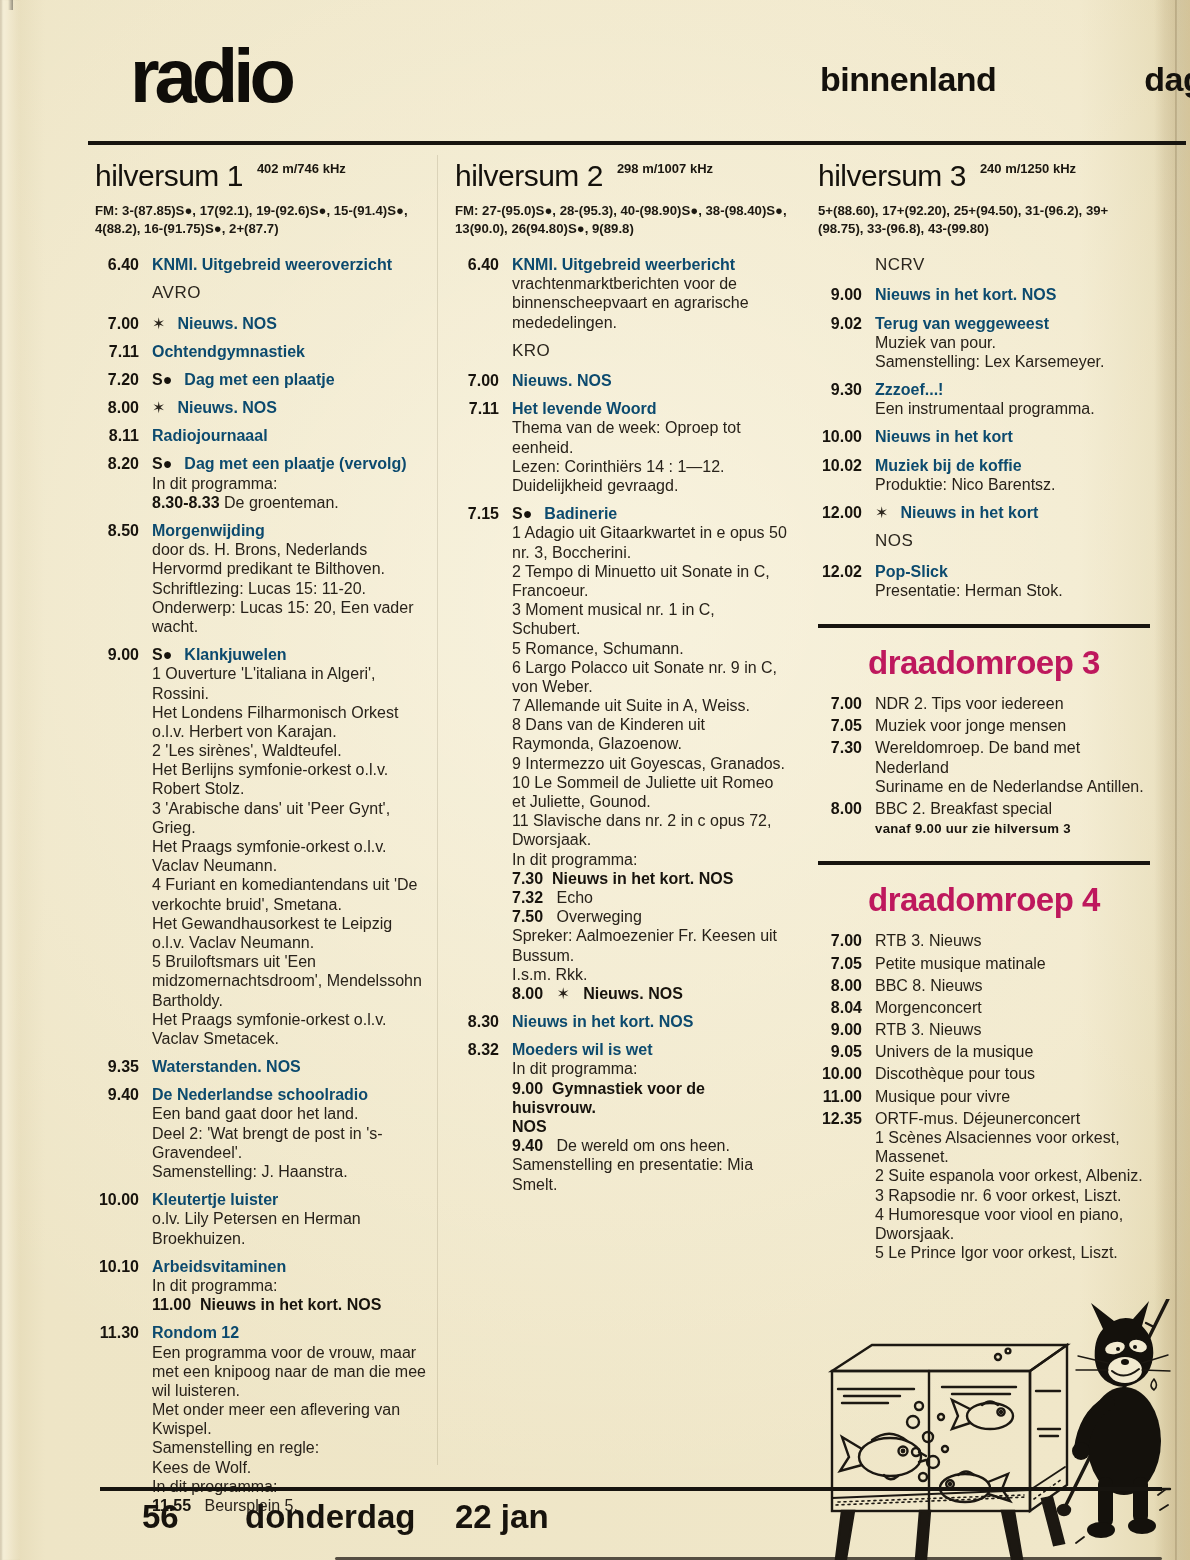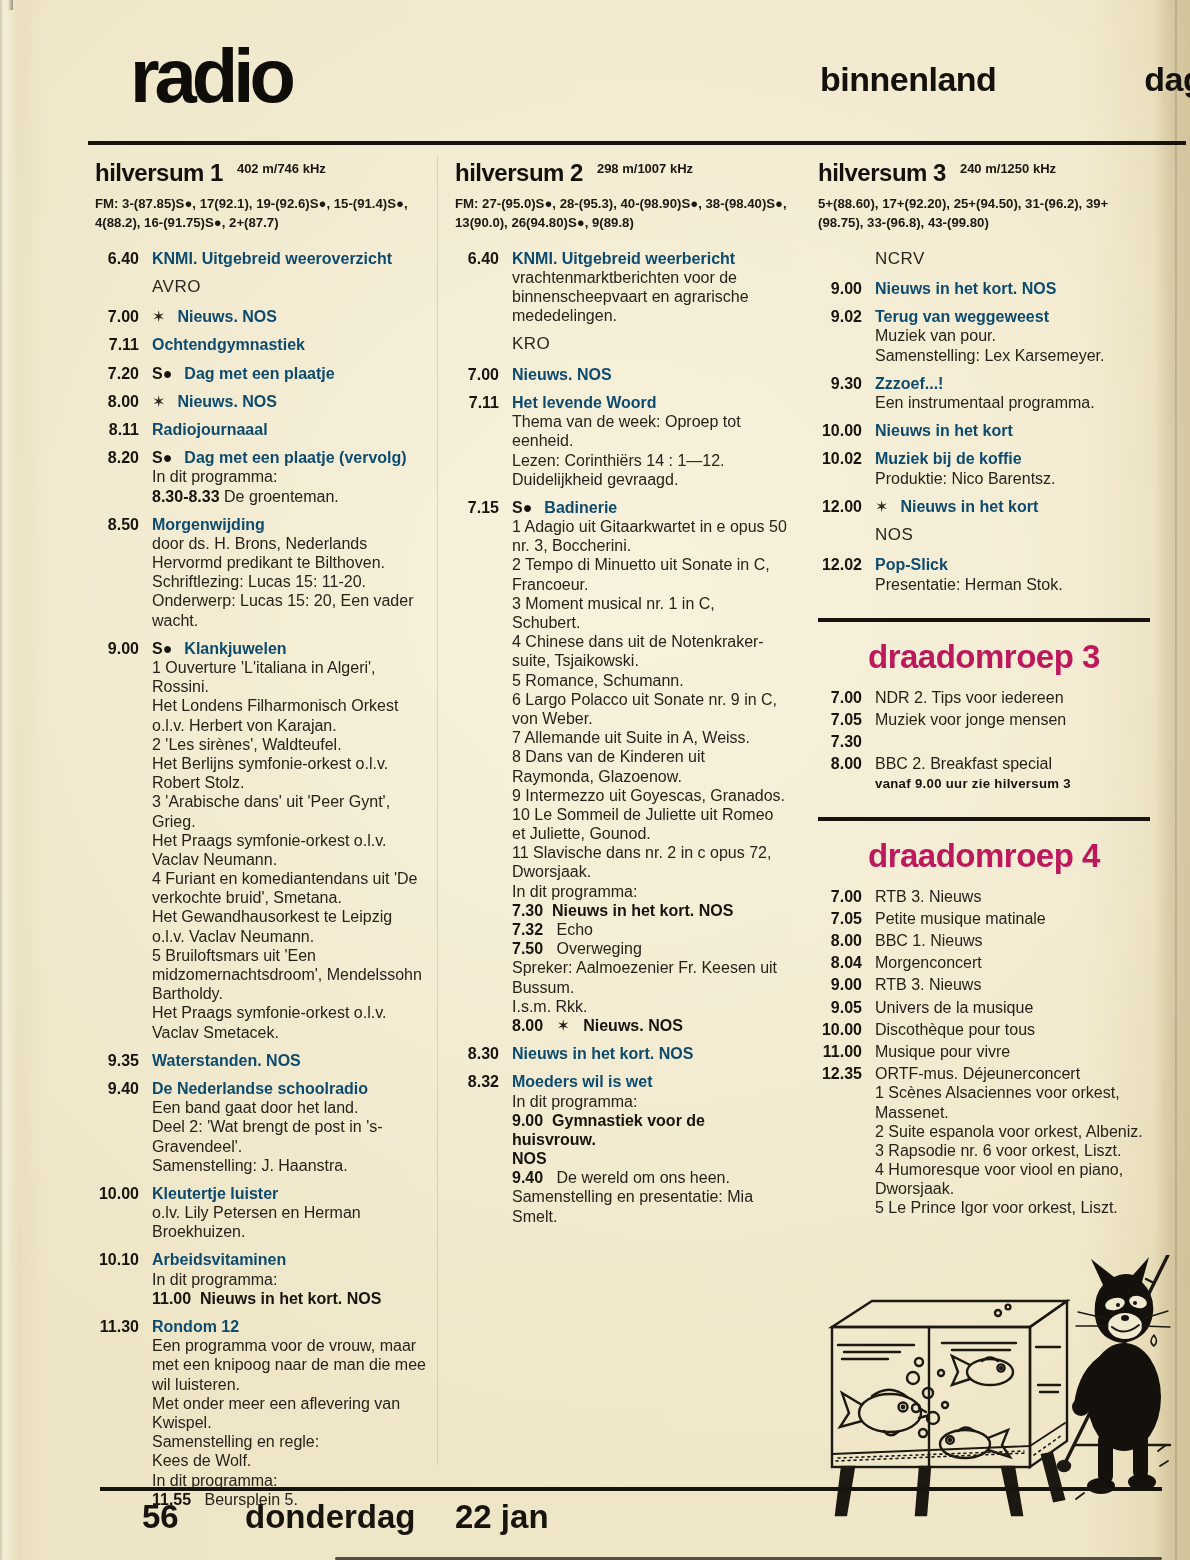--- a/index.html
+++ b/index.html
@@ -27,21 +27,21 @@
   .hdr-word{font-size:34px;font-weight:700;letter-spacing:-0.5px;color:#14110c;}
   .hdr-word.w2{margin-left:148px;}
   .main-rule{position:absolute;left:88px;right:4px;top:141px;height:4px;background:#17140f;}
 
   .col{position:absolute;top:160px;}
   .col1{left:95px;width:332px;}
   .col2{left:455px;width:332px;}
   .col3{left:818px;width:332px;}
 
   .station-head{display:flex;align-items:flex-start;margin-bottom:10px;}
-  .station-name{font-size:24px;font-weight:700;letter-spacing:-0.5px;color:#14110c;line-height:1.05;white-space:nowrap;}
+  .station-name{font-size:30px;font-weight:400;letter-spacing:-0.5px;color:#14110c;line-height:1.05;white-space:nowrap;}
   .station-freq{font-size:13px;font-weight:700;margin-left:14px;margin-top:1px;white-space:nowrap;color:#1a160f;}
   .fm-note{font-size:13.2px;font-weight:700;line-height:1.42;margin-bottom:16px;color:#1c1811;white-space:pre-wrap;}
 
   .listing{font-size:16px;line-height:1.2;}
   .row{display:flex;margin-bottom:9px;}
   .draad .row{margin-bottom:3px;}
   .time{flex:0 0 44px;text-align:right;font-weight:700;padding-right:13px;color:#17130d;}
   .body{flex:1;min-width:0;}
   .first{white-space:pre-wrap;}
   .title.b{font-weight:700;color:#0c4a6e;}
@@ -238,21 +238,20 @@
           <div class="det"><span>Lezen: Corinthiërs 14 : 1—12. Duidelijkheid gevraagd.</span></div>
         </div>
       </div>
       <div class="row">
         <span class="time">7.15</span>
         <div class="body">
           <div class="first"><span class="sym stereo">S●</span><span class="title b">Badinerie</span></div>
           <div class="det"><span>1 Adagio uit Gitaarkwartet in e opus 50 nr. 3, Boccherini.</span></div>
           <div class="det"><span>2 Tempo di Minuetto uit Sonate in C, Francoeur.</span></div>
           <div class="det"><span>3 Moment musical nr. 1 in C, Schubert.</span></div>
-          <div class="det"><span>4 Chinese dans uit de Notenkraker-suite, Tsjaikowski.</span></div>
           <div class="det"><span>5 Romance, Schumann.</span></div>
           <div class="det"><span>6 Largo Polacco uit Sonate nr. 9 in C, von Weber.</span></div>
           <div class="det"><span>7 Allemande uit Suite in A, Weiss.</span></div>
           <div class="det"><span>8 Dans van de Kinderen uit Raymonda, Glazoenow.</span></div>
           <div class="det"><span>9 Intermezzo uit Goyescas, Granados.</span></div>
           <div class="det"><span>10 Le Sommeil de Juliette uit Romeo et Juliette, Gounod.</span></div>
           <div class="det"><span>11 Slavische dans nr. 2 in c opus 72, Dworsjaak.</span></div>
           <div class="det"><span>In dit programma:</span></div>
           <div class="det"><span class="b">7.30  Nieuws in het kort. NOS</span></div>
           <div class="det"><span class="b">7.32</span><span>   Echo</span></div>
@@ -356,20 +355,24 @@
         </div>
       </div>
       <div class="row">
         <span class="time">7.05</span>
         <div class="body">
           <div class="first"><span class="title">Muziek voor jonge mensen</span></div>
         </div>
       </div>
       <div class="row">
         <span class="time">7.30</span>
+        <div class="body">
+          <div class="first"><span class="title">Wereldomroep. De band met Nederland</span></div>
+          <div class="det"><span>Suriname en de Nederlandse Antillen.</span></div>
+        </div>
       </div>
       <div class="row">
         <span class="time">8.00</span>
         <div class="body">
           <div class="first"><span class="title">BBC 2. Breakfast special</span></div>
           <div class="det"><span class="b small">vanaf 9.00 uur zie hilversum 3</span></div>
         </div>
       </div>
     </div>
 
@@ -384,21 +387,21 @@
       </div>
       <div class="row">
         <span class="time">7.05</span>
         <div class="body">
           <div class="first"><span class="title">Petite musique matinale</span></div>
         </div>
       </div>
       <div class="row">
         <span class="time">8.00</span>
         <div class="body">
-          <div class="first"><span class="title">BBC 1. Nieuws</span></div>
+          <div class="first"><span class="title">BBC 8. Nieuws</span></div>
         </div>
       </div>
       <div class="row">
         <span class="time">8.04</span>
         <div class="body">
           <div class="first"><span class="title">Morgenconcert</span></div>
         </div>
       </div>
       <div class="row">
         <span class="time">9.00</span>

